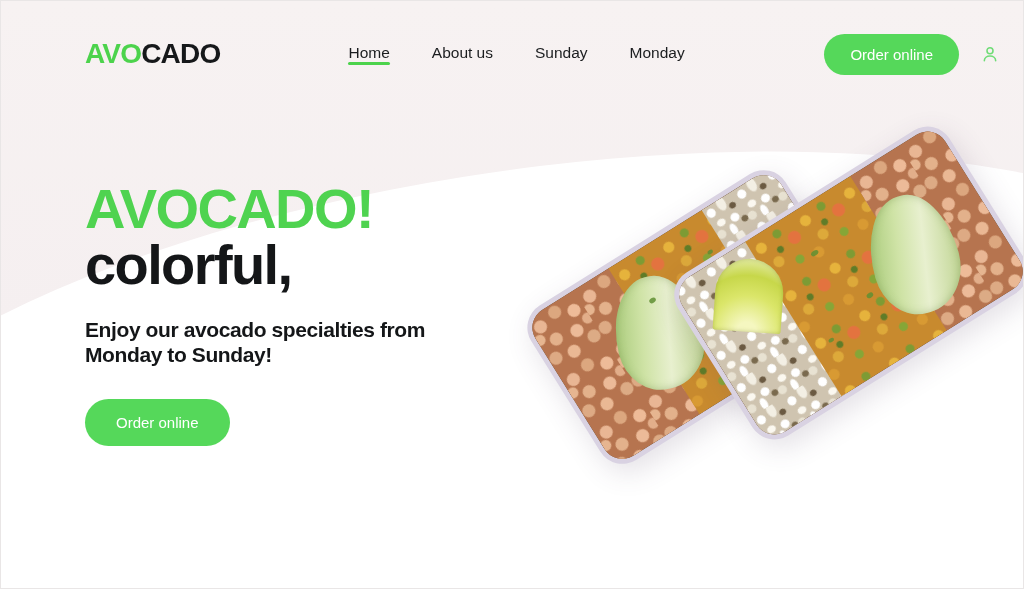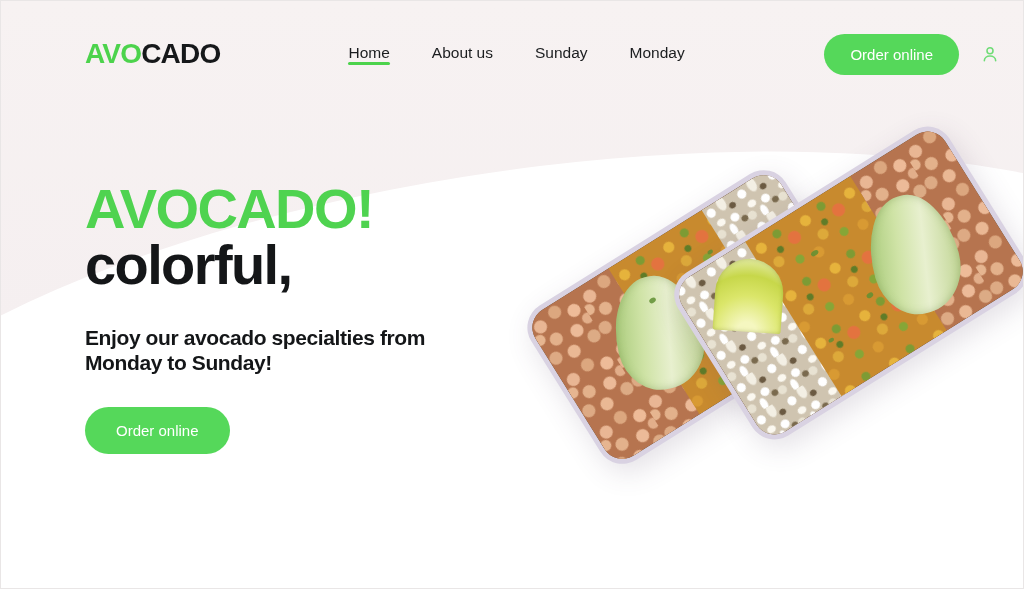--- a/index.html
+++ b/index.html
@@ -119,21 +119,21 @@
     font-size: 56px;
     line-height: 56px;
     font-weight: 700;
     letter-spacing: -1.6px;
     color: #141618;
   }
   .hero-title .line { display: block; }
   .hero-title .accent { color: #4fd350; }
 
   .hero-sub {
-    margin-top: 32px;
+    margin-top: 24px;
     font-size: 21px;
     line-height: 25px;
     font-weight: 700;
     letter-spacing: -0.4px;
     color: #141618;
     max-width: 400px;
   }
   .btn-hero {
     margin-top: 32px;
     padding: 15px 31px;

